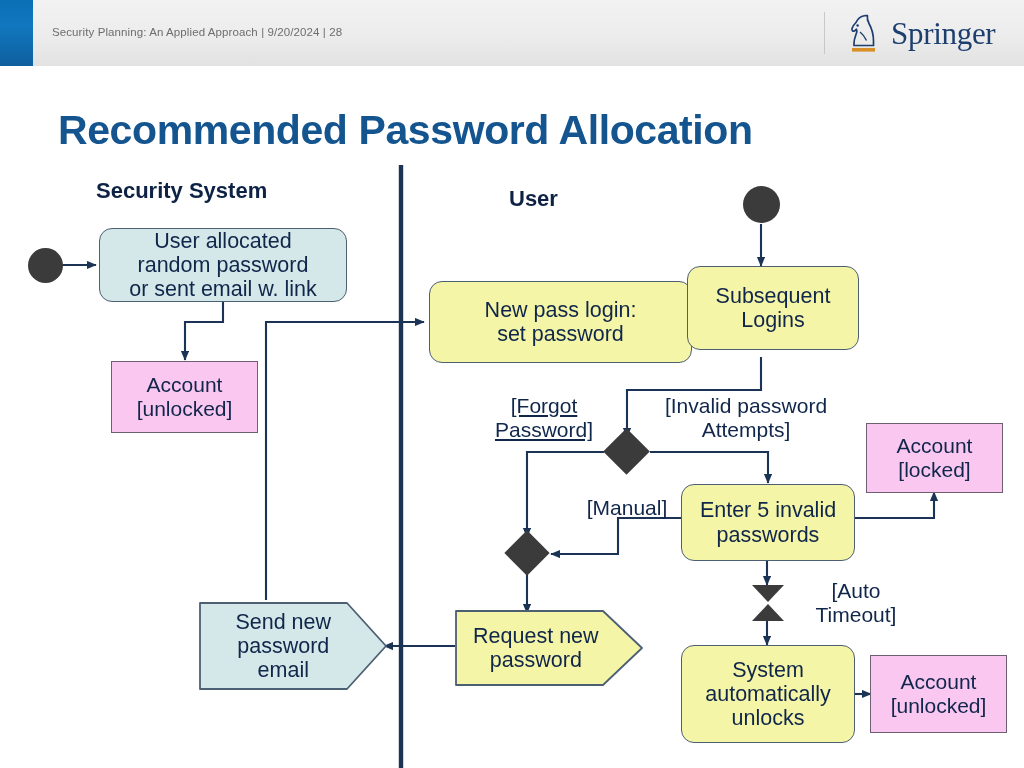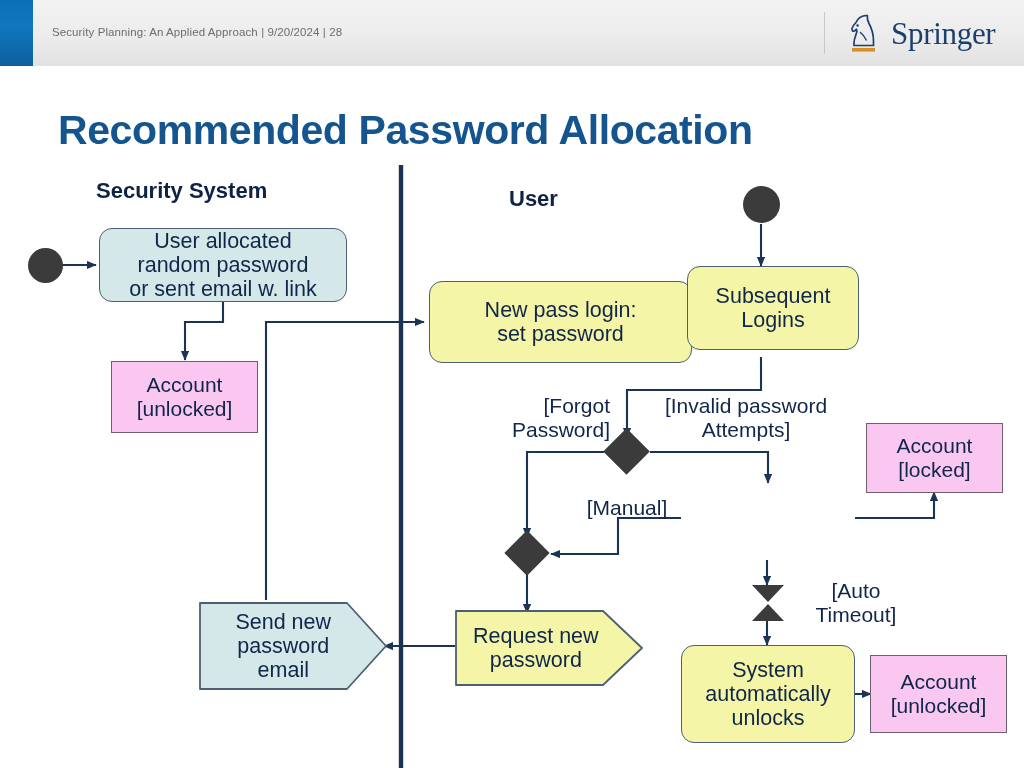--- a/index.html
+++ b/index.html
@@ -230,20 +230,22 @@
 
   <div class="node state" style="left:111px; top:361px; width:147px; height:72px;">Account
 [unlocked]</div>
 
   <div class="node act yellow" style="left:429px; top:281px; width:263px; height:82px;text-align:center;">New pass login:
 set password</div>
 
   <div class="node act yellow" style="left:647px; top:266px; width:172px; height:84px;margin-left:40px;">Subsequent
 Logins</div>
 
+  <div class="node act yellow" style="left:681px; top:484px; width:174px; height:77px;">Enter 5 invalid
+passwords</div>
 
   <div class="node state" style="left:866px; top:423px; width:137px; height:70px;">Account
 [locked]</div>
 
   <div class="node act yellow" style="left:681px; top:645px; width:174px; height:98px;">System
 automatically
 unlocks</div>
 
   <div class="node state" style="left:870px; top:655px; width:137px; height:78px;">Account
 [unlocked]</div>
@@ -268,21 +270,21 @@
   <div class="decision" style="left:610px; top:435px; width:33px; height:33px;"></div>
   <div class="decision" style="left:511px; top:537px; width:32px; height:32px;"></div>
 
   <div class="timeout-icon" style="left:748px; top:583px; width:40px; height:40px;">
     <svg width="40" height="40" viewBox="0 0 40 40">
       <path d="M4,2 L36,2 L20,19 Z" fill="#3b3b3b"></path>
       <path d="M20,21 L36,38 L4,38 Z" fill="#3b3b3b"></path>
     </svg>
   </div>
 
-  <div class="guard" style="left:478px; top:394px; text-align:right; width:132px;">[Forgot
+  <div class="guard" style="left:478px; top:394px; width:132px;text-decoration:underline;">[Forgot
 Password]</div>
 
   <div class="guard" style="left:641px; top:394px; width:210px;">[Invalid password
 Attempts]</div>
 
   <div class="guard" style="left:571px; top:496px; width:112px;">[Manual]</div>
 
   <div class="guard" style="left:796px; top:579px; width:120px;">[Auto
 Timeout]</div>
 

